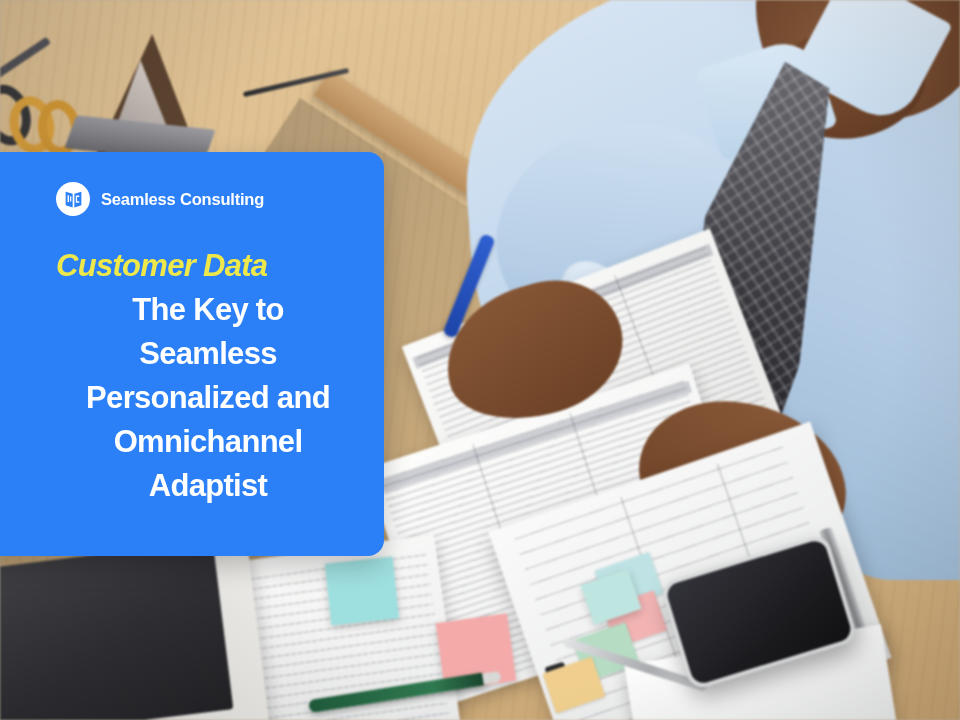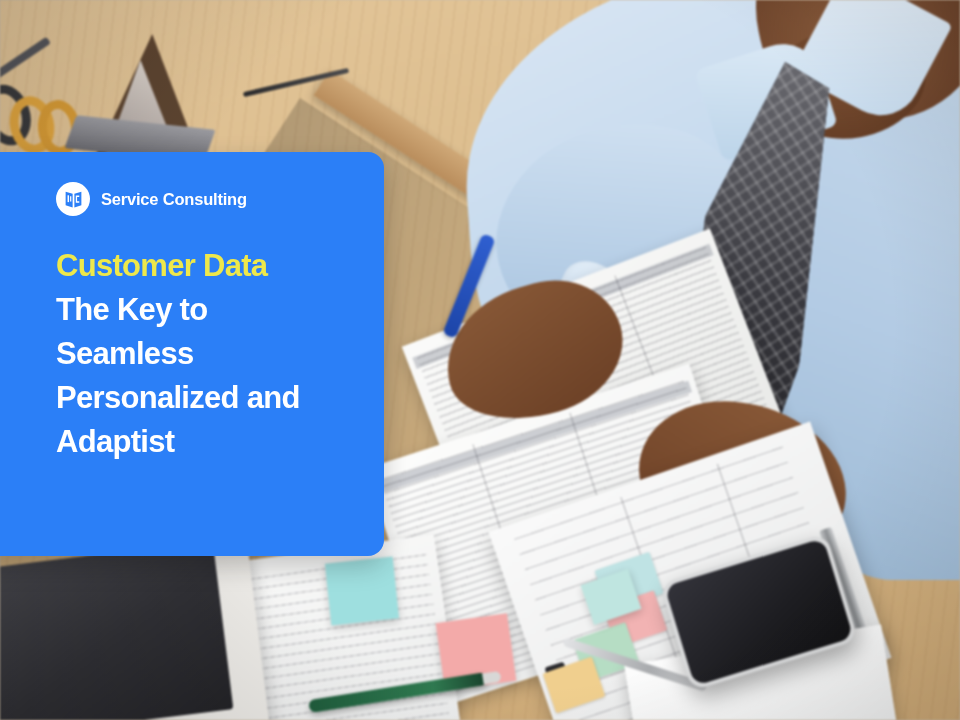--- a/index.html
+++ b/index.html
@@ -340,22 +340,22 @@
     display:flex; align-items:center; justify-content:center; flex:0 0 auto;
   }
   .brand-mark svg{ display:block; }
   .brand-name{
     color:#ffffff; font-size:16.5px; font-weight:bold; letter-spacing:-.2px;
     white-space:nowrap;
   }
   .headline{
     font-size:31px; line-height:44px; font-weight:bold; letter-spacing:-.7px;
   }
-  .headline .hl-accent{ color:#eee84b; display:block; }
-  .headline .hl-main{ color:#ffffff; display:block; }
+  .headline .hl-accent{ color:#eee84b; display:block;font-style:italic; }
+  .headline .hl-main{ color:#ffffff; display:block;text-align:center; }
 </style>
 </head>
 <body>
 
 <div class="photo photo-blur">
 
   <div class="wall-salmon"></div>
   <div class="wall-white"></div>
   <div class="wall-grey"></div>
 
@@ -451,23 +451,24 @@
   <div class="brand">
     <span class="brand-mark">
       <svg width="21" height="21" viewBox="0 0 24 24" aria-hidden="true">
         <path d="M3 3 L11 5.4 L11 21 L3 18.6 Z" fill="#2B7FF7"></path>
         <path d="M21 3 L13 5.4 L13 21 L21 18.6 Z" fill="#2B7FF7"></path>
         <path d="M5.2 7.2 L6.9 7.2 L6.9 15 L5.2 15 Z" fill="#FFFFFF"></path>
         <path d="M8.1 8.2 L9.5 8.2 L9.5 14.4 L8.1 14.4 Z" fill="#FFFFFF"></path>
         <path d="M18.6 7.4 L18.6 9.1 L16.1 9.1 L16.1 14 L18.6 14 L18.6 15.6 L14.6 15.6 L14.6 7.4 Z" fill="#FFFFFF"></path>
       </svg>
     </span>
-    <span class="brand-name">Service Consulting</span>
+    <span class="brand-name">Seamless Consulting</span>
   </div>
 
   <div class="headline">
     <span class="hl-accent">Customer Data</span>
     <span class="hl-main">The Key to</span>
     <span class="hl-main">Seamless</span>
     <span class="hl-main">Personalized and</span>
+    <span class="hl-main">Omnichannel</span>
     <span class="hl-main">Adaptist</span>
   </div>
 </div>
 
 </body></html>

